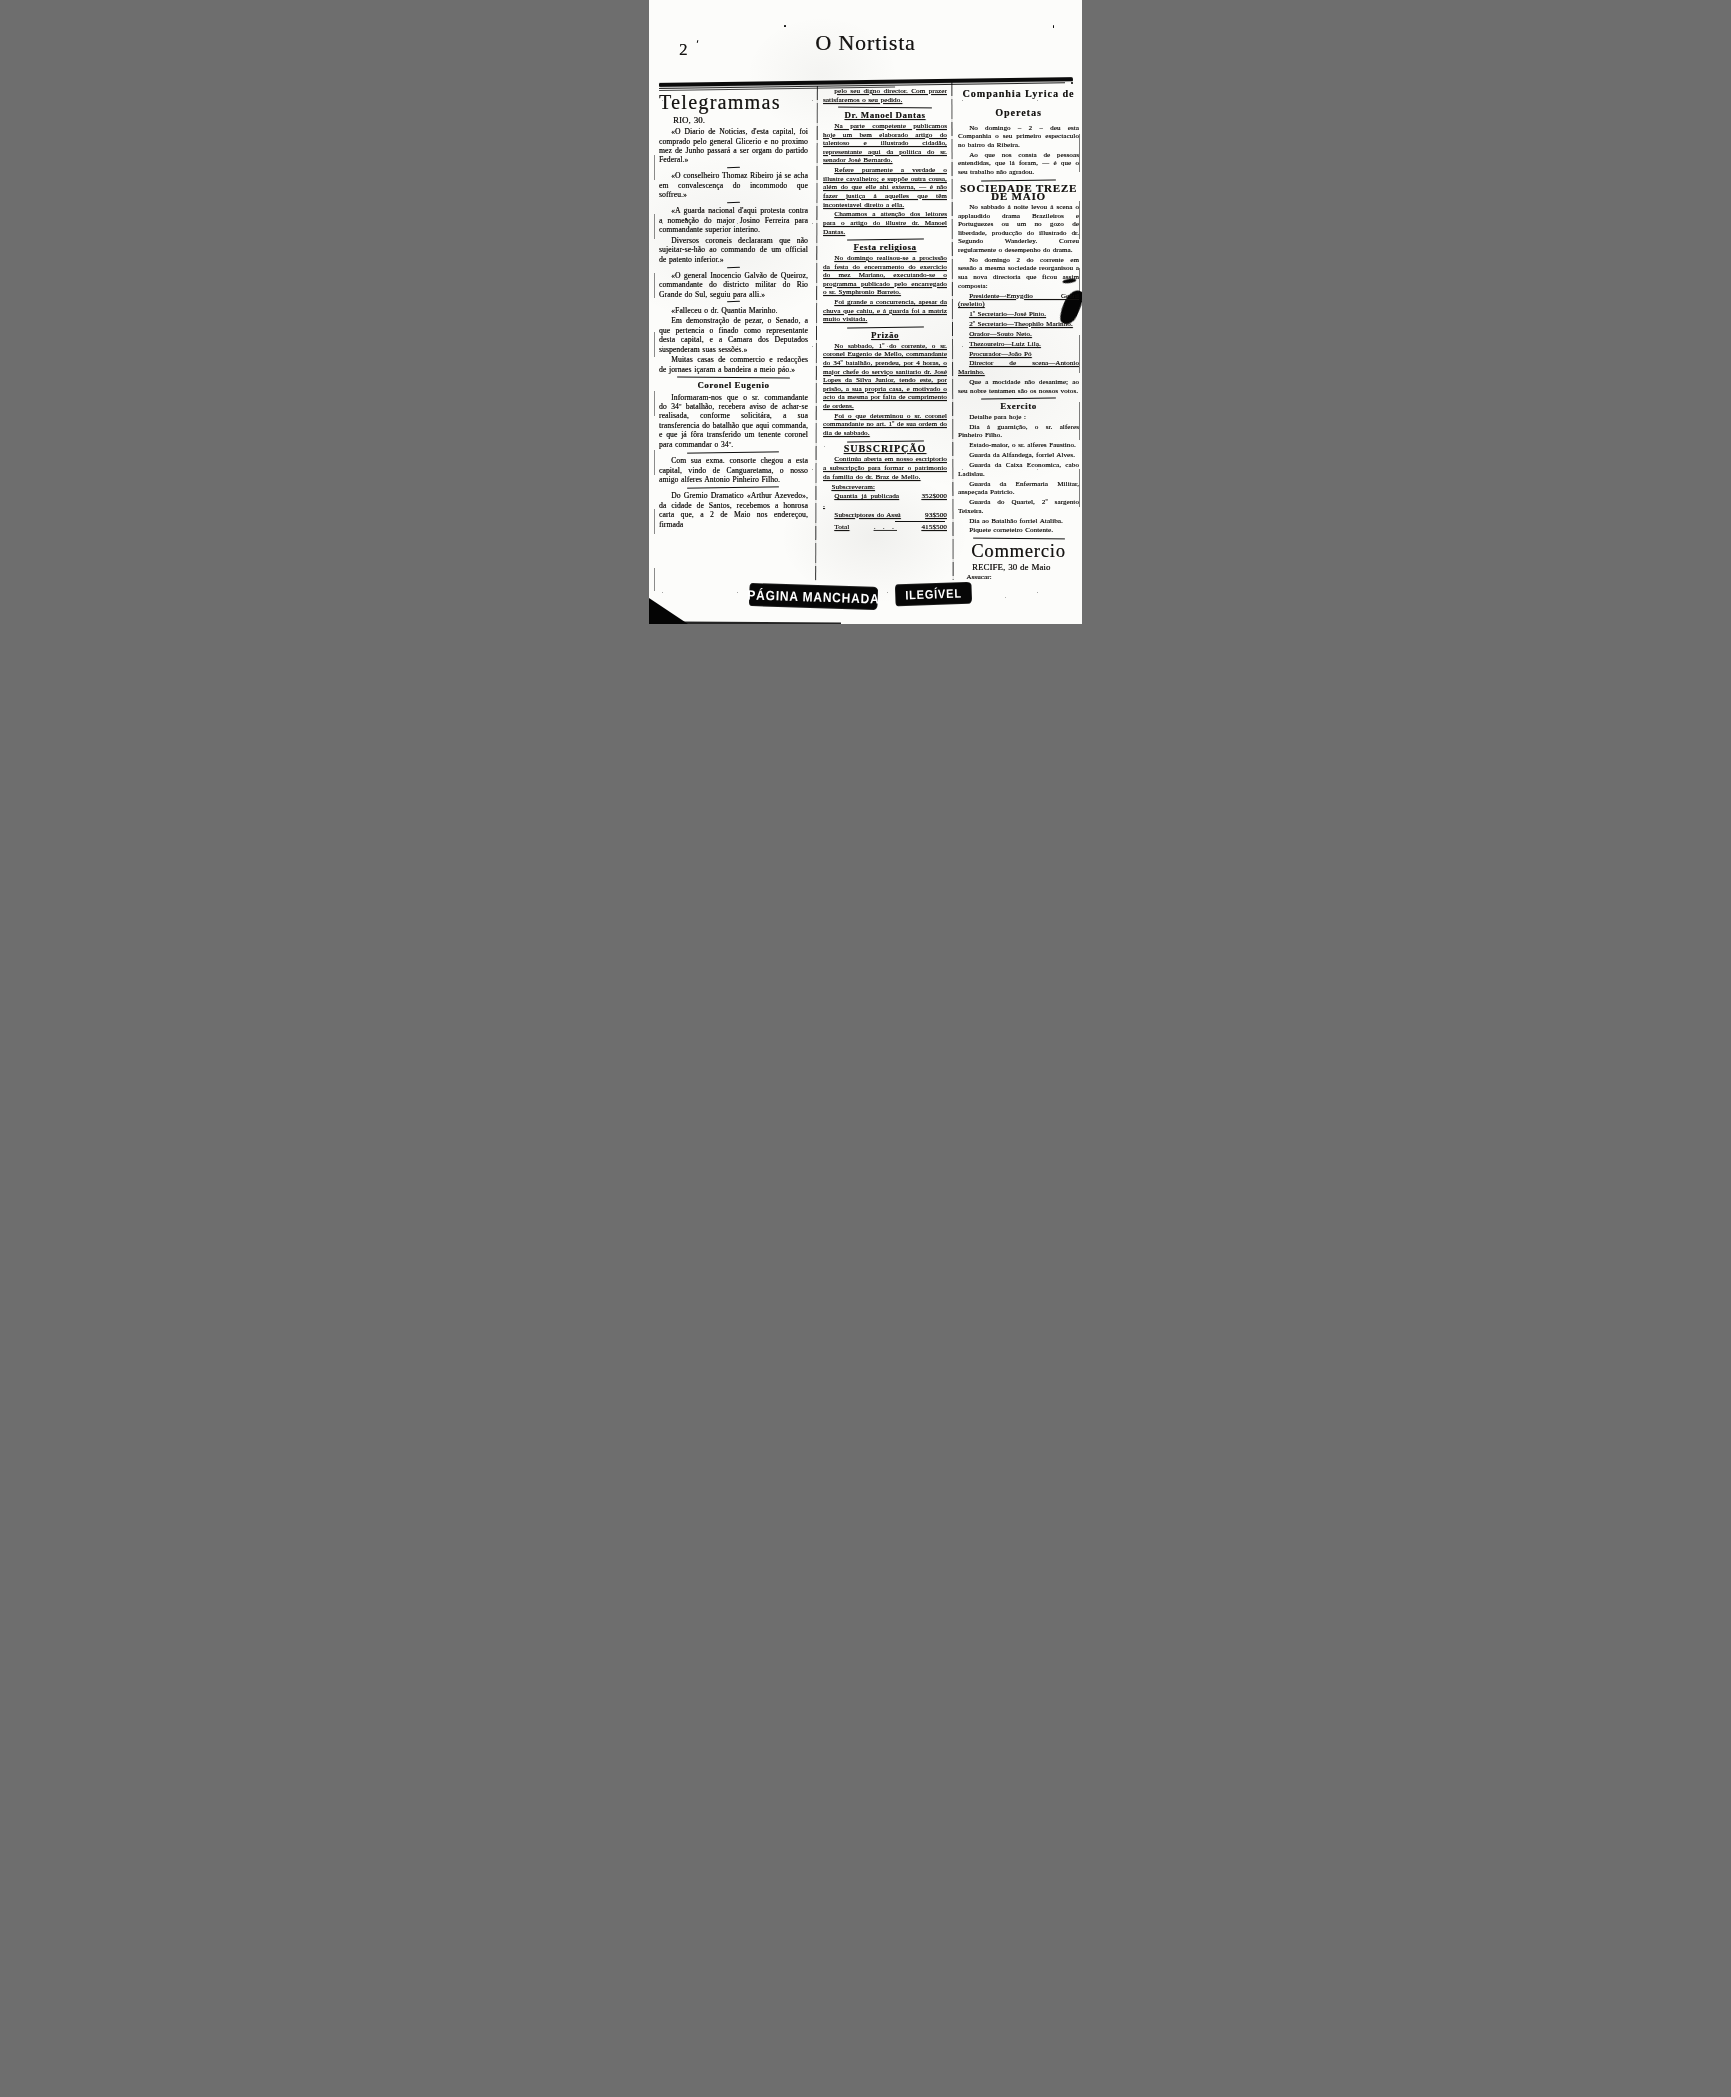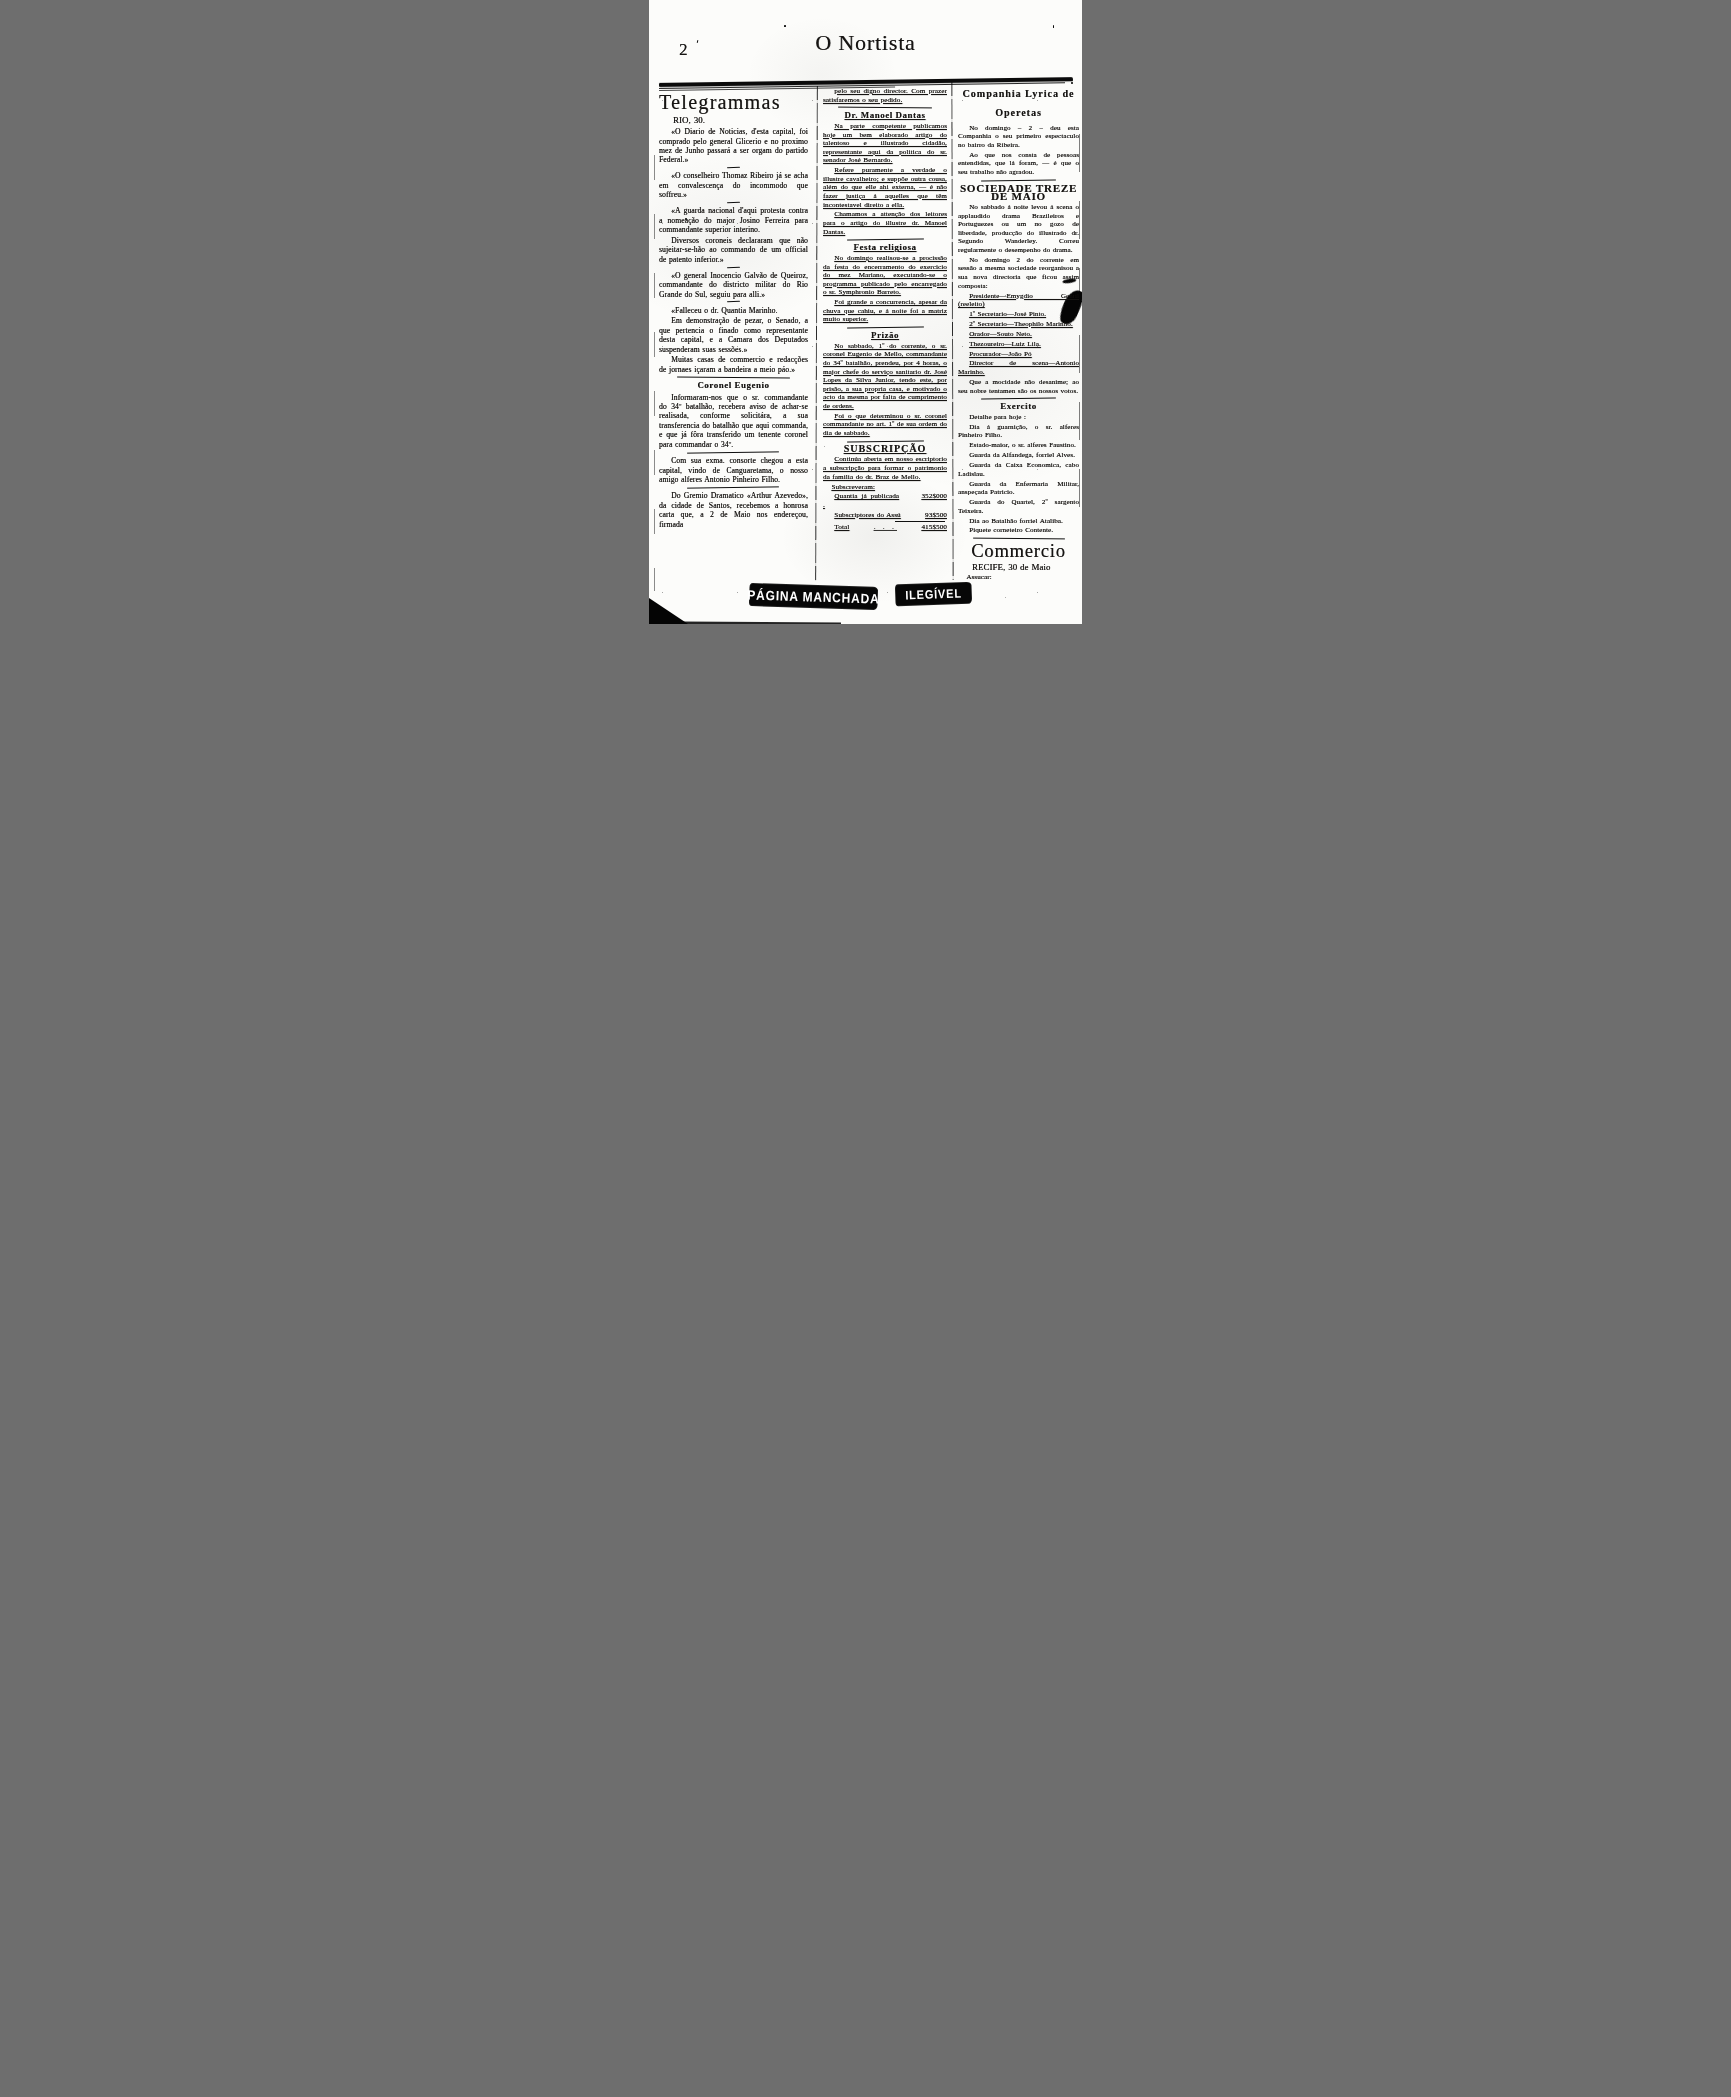--- a/index.html
+++ b/index.html
@@ -152,21 +152,21 @@
   <section class="col c2">
     <p>pelo seu digno director. Com prazer satisfaremos o seu pedido.</p>
     <div class="rule w75"></div>
     <h2>Dr. Manoel Dantas</h2>
     <p>Na parte competente publicamos hoje um bem elaborado artigo do talentoso e illustrado cidadão, representante aqui da politica do sr. senador José Bernardo.</p>
     <p>Refere puramente a verdade o illustre cavalheiro; e suppõe outra cousa, além do que elle ahi externa, — é não fazer justiça á aquelles que têm incontestavel direito a ella.</p>
     <p>Chamamos a attenção dos leitores para o artigo do illustre dr. Manoel Dantas.</p>
     <div class="rule w60"></div>
     <h2>Festa religiosa</h2>
     <p>No domingo realisou-se a procissão da festa do encerramento do exercicio do mez Mariano, executando-se o programma publicado pelo encarregado o sr. Symphronio Barreto.</p>
-    <p>Foi grande a concurrencia, apesar da chuva que cahiu, e á noite foi a matriz muito superior.</p>
+    <p>Foi grande a concurrencia, apesar da chuva que cahiu, e á guarda foi a matriz muito visitada.</p>
     <div class="rule w60"></div>
     <h2>Prizão</h2>
     <p>No sabbado, 1º do corrente, o sr. coronel Eugenio de Mello, commandante do 34º batalhão, prendeu, por 4 horas, o major chefe do serviço sanitario dr. José Lopes da Silva Junior, tendo este, por prisão, a sua propria casa, e motivado o acto da mesma por falta de cumprimento de ordens.</p>
     <p>Foi o que determinou o sr. coronel commandante no art. 1º de sua ordem do dia de sabbado.</p>
     <div class="rule w60"></div>
     <h2 class="big">SUBSCRIPÇÃO</h2>
     <p>Continúa aberta em nosso escriptorio a subscripção para formar o patrimonio da familia do dr. Braz de Mello.</p>
     <p class="noindent" style="text-indent:1.2em">Subscreveram:</p>
     <p class="amt-row">
       <span>Quantia já publicada .</span>

